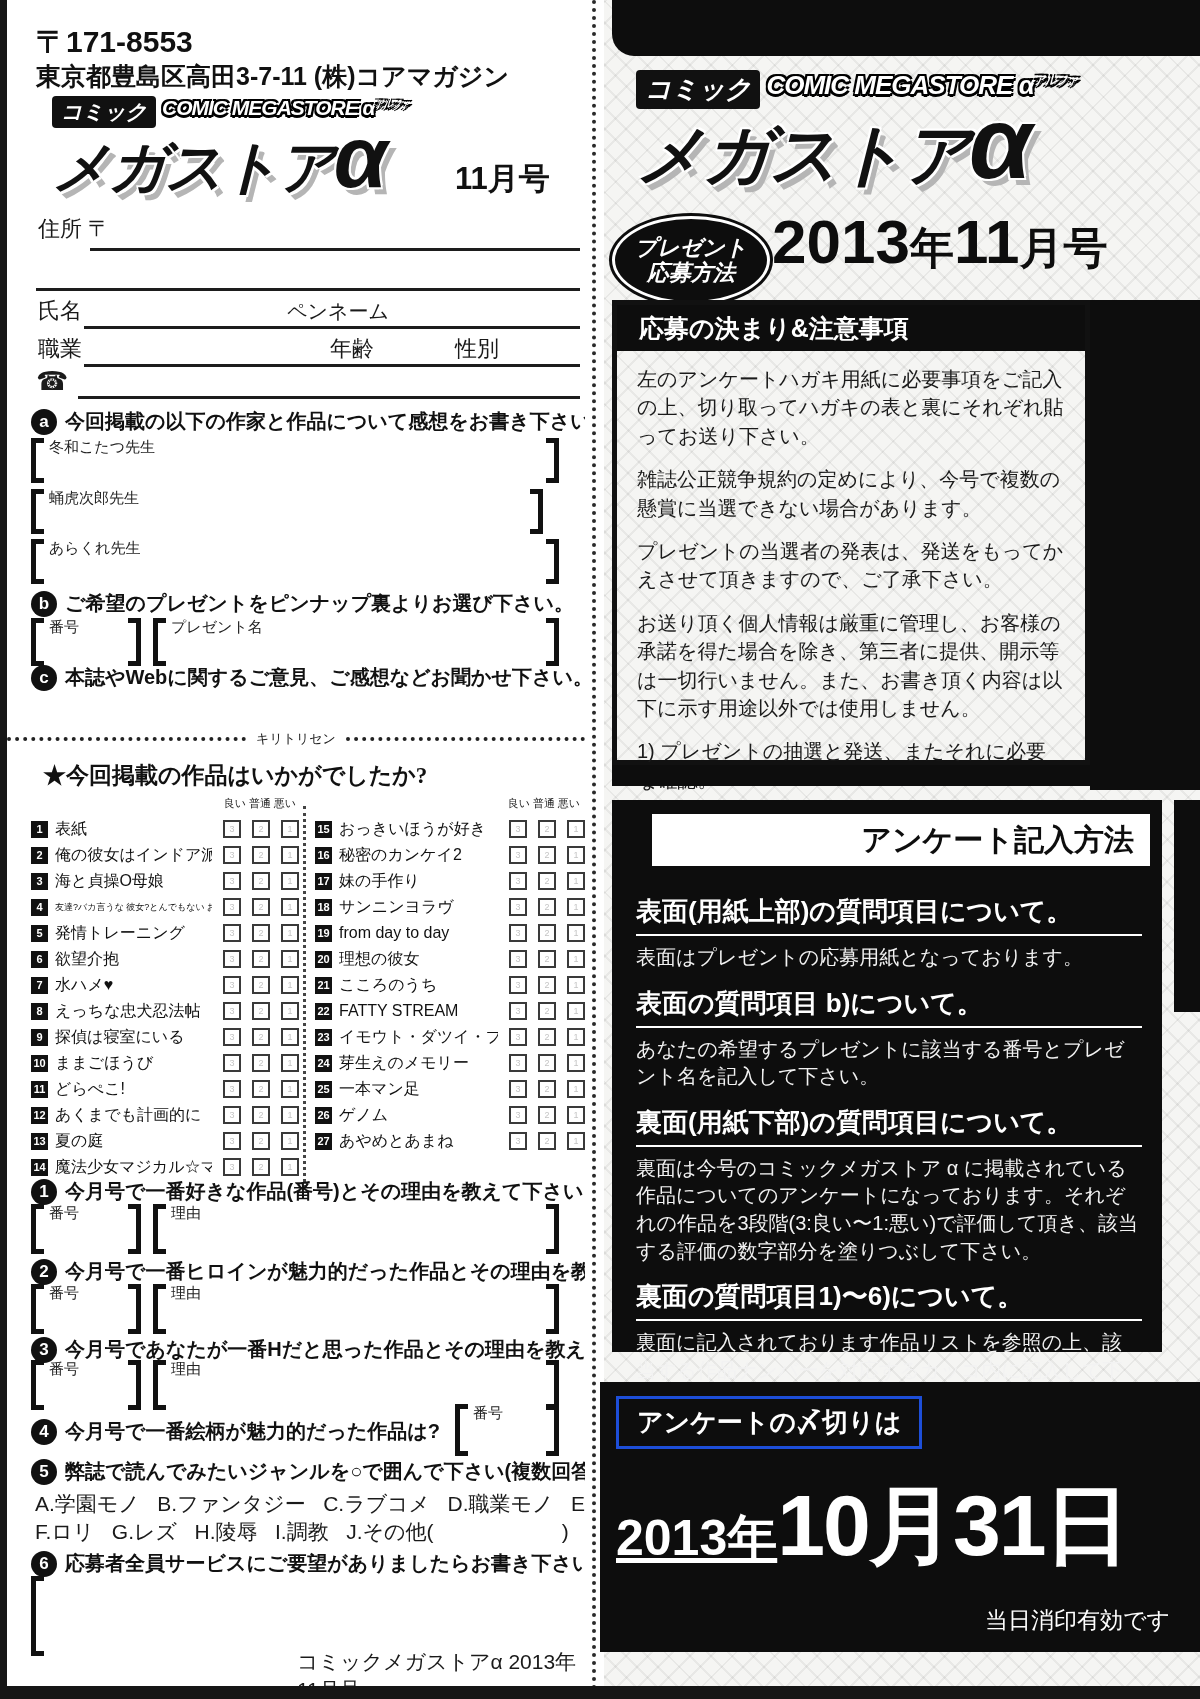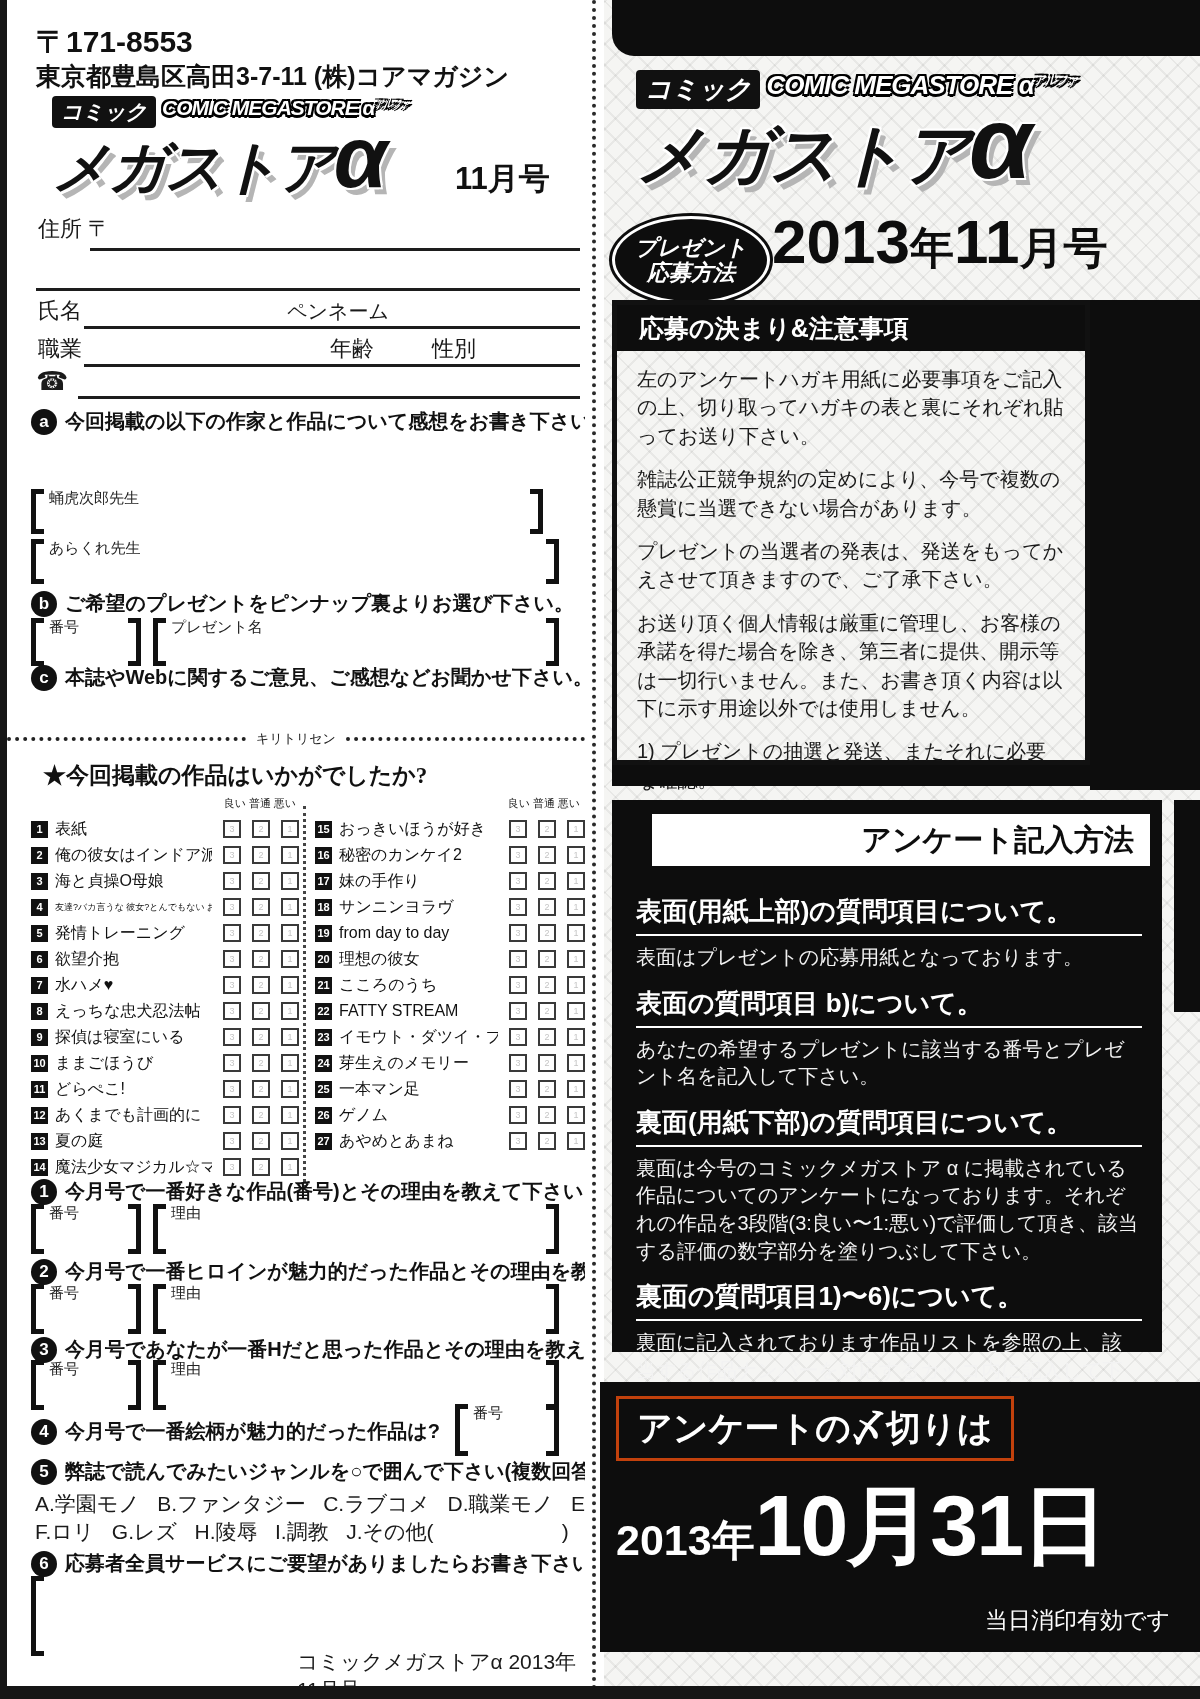--- a/index.html
+++ b/index.html
@@ -77,24 +77,24 @@
   .rules-sideband{left:1090px;top:300px;width:110px;height:490px;background:#0d0d0d;}
   .howto-box{left:612px;top:800px;width:550px;height:552px;background:#0d0d0d;box-sizing:border-box;}
   .howto-titlebar{position:absolute;left:40px;right:12px;top:14px;height:52px;background:#fff;
      color:#0d0d0d;font-size:30px;font-weight:bold;line-height:52px;text-align:right;padding-right:16px;box-sizing:border-box;}
   .howto-sections{position:absolute;left:24px;right:20px;top:80px;}
   .howto-h{font-size:26px;font-weight:bold;color:#fff;border-bottom:2px solid #fff;
      padding-bottom:5px;margin-top:14px;}
   .howto-b{font-size:20px;color:#f2f2f2;line-height:1.38;margin-top:8px;}
   .howto-corner{left:1174px;top:800px;width:26px;height:212px;background:#0d0d0d;}
   .deadline-box{left:600px;top:1382px;width:600px;height:270px;background:#0d0d0d;color:#fff;}
-  .deadline-label{position:absolute;left:16px;top:14px;border:3px solid #c2410c;padding:6px 18px;
-     font-size:35px;font-weight:bold;}
+  .deadline-label{position:absolute;left:16px;top:14px;border:3px solid #1d4ed8;padding:6px 18px;
+     font-size:26px;font-weight:bold;}
   .deadline-date{position:absolute;left:16px;top:86px;white-space:nowrap;font-weight:900;}
-  .deadline-date .y{font-size:43px;}
+  .deadline-date .y{font-size:50px;text-decoration:underline;}
   .deadline-date .d{font-size:86px;letter-spacing:-2px;}
   .deadline-note{position:absolute;right:30px;bottom:16px;font-size:23px;}
 </style>
 </head>
 <body>
 
 <div class="abs" style="left:7px;top:0;width:578px;height:1686px;background:#fff;">
 
   <div class="abs" style="left:29px;top:22px;font-size:30px;font-weight:bold;">〒171-8553</div>
   <div class="abs" style="left:29px;top:60px;font-size:25px;font-weight:bold;">東京都豊島区高田3-7-11 (株)コアマガジン</div>
@@ -111,29 +111,34 @@
   <div class="flabel" style="left:31px;top:214px;">住所 〒</div>
   <div class="uline" style="left:83px;top:222px;width:490px;height:26px;"></div>
   <div class="uline" style="left:29px;top:262px;width:544px;height:26px;"></div>
 
   <div class="flabel" style="left:31px;top:296px;">氏名</div>
   <div class="flabel" style="left:280px;top:298px;font-size:20px;">ペンネーム</div>
   <div class="uline" style="left:77px;top:300px;width:496px;height:26px;"></div>
 
   <div class="flabel" style="left:31px;top:334px;">職業</div>
   <div class="flabel" style="left:323px;top:334px;">年齢</div>
-  <div class="flabel" style="left:425px;top:334px;">性別</div>
+  <div class="flabel" style="left:448px;top:334px;">性別</div>
   <div class="uline" style="left:77px;top:338px;width:496px;height:26px;"></div>
 
   <div class="flabel" style="left:29px;top:366px;font-size:26px;">☎</div>
   <div class="uline" style="left:71px;top:370px;width:502px;height:26px;"></div>
 
   <div class="sec-head" style="left:24px;top:408px;">
     <span class="circ">a</span>
     <span>今回掲載の以下の作家と作品について感想をお書き下さい。</span>
+  </div>
+  <div class="brk" style="left:24px;top:438px;width:528px;height:45px;">
+    <span class="br-l"></span>
+      <span class="br-r"></span>
+    <span class="brk-label">冬和こたつ先生</span>
   </div>
   <div class="brk" style="left:24px;top:489px;width:512px;height:45px;">
     <span class="br-l"></span>
       <span class="br-r"></span>
     <span class="brk-label">蛹虎次郎先生</span>
   </div>
   <div class="brk" style="left:24px;top:539px;width:528px;height:45px;">
     <span class="br-l"></span>
       <span class="br-r"></span>
     <span class="brk-label">あらくれ先生</span>

